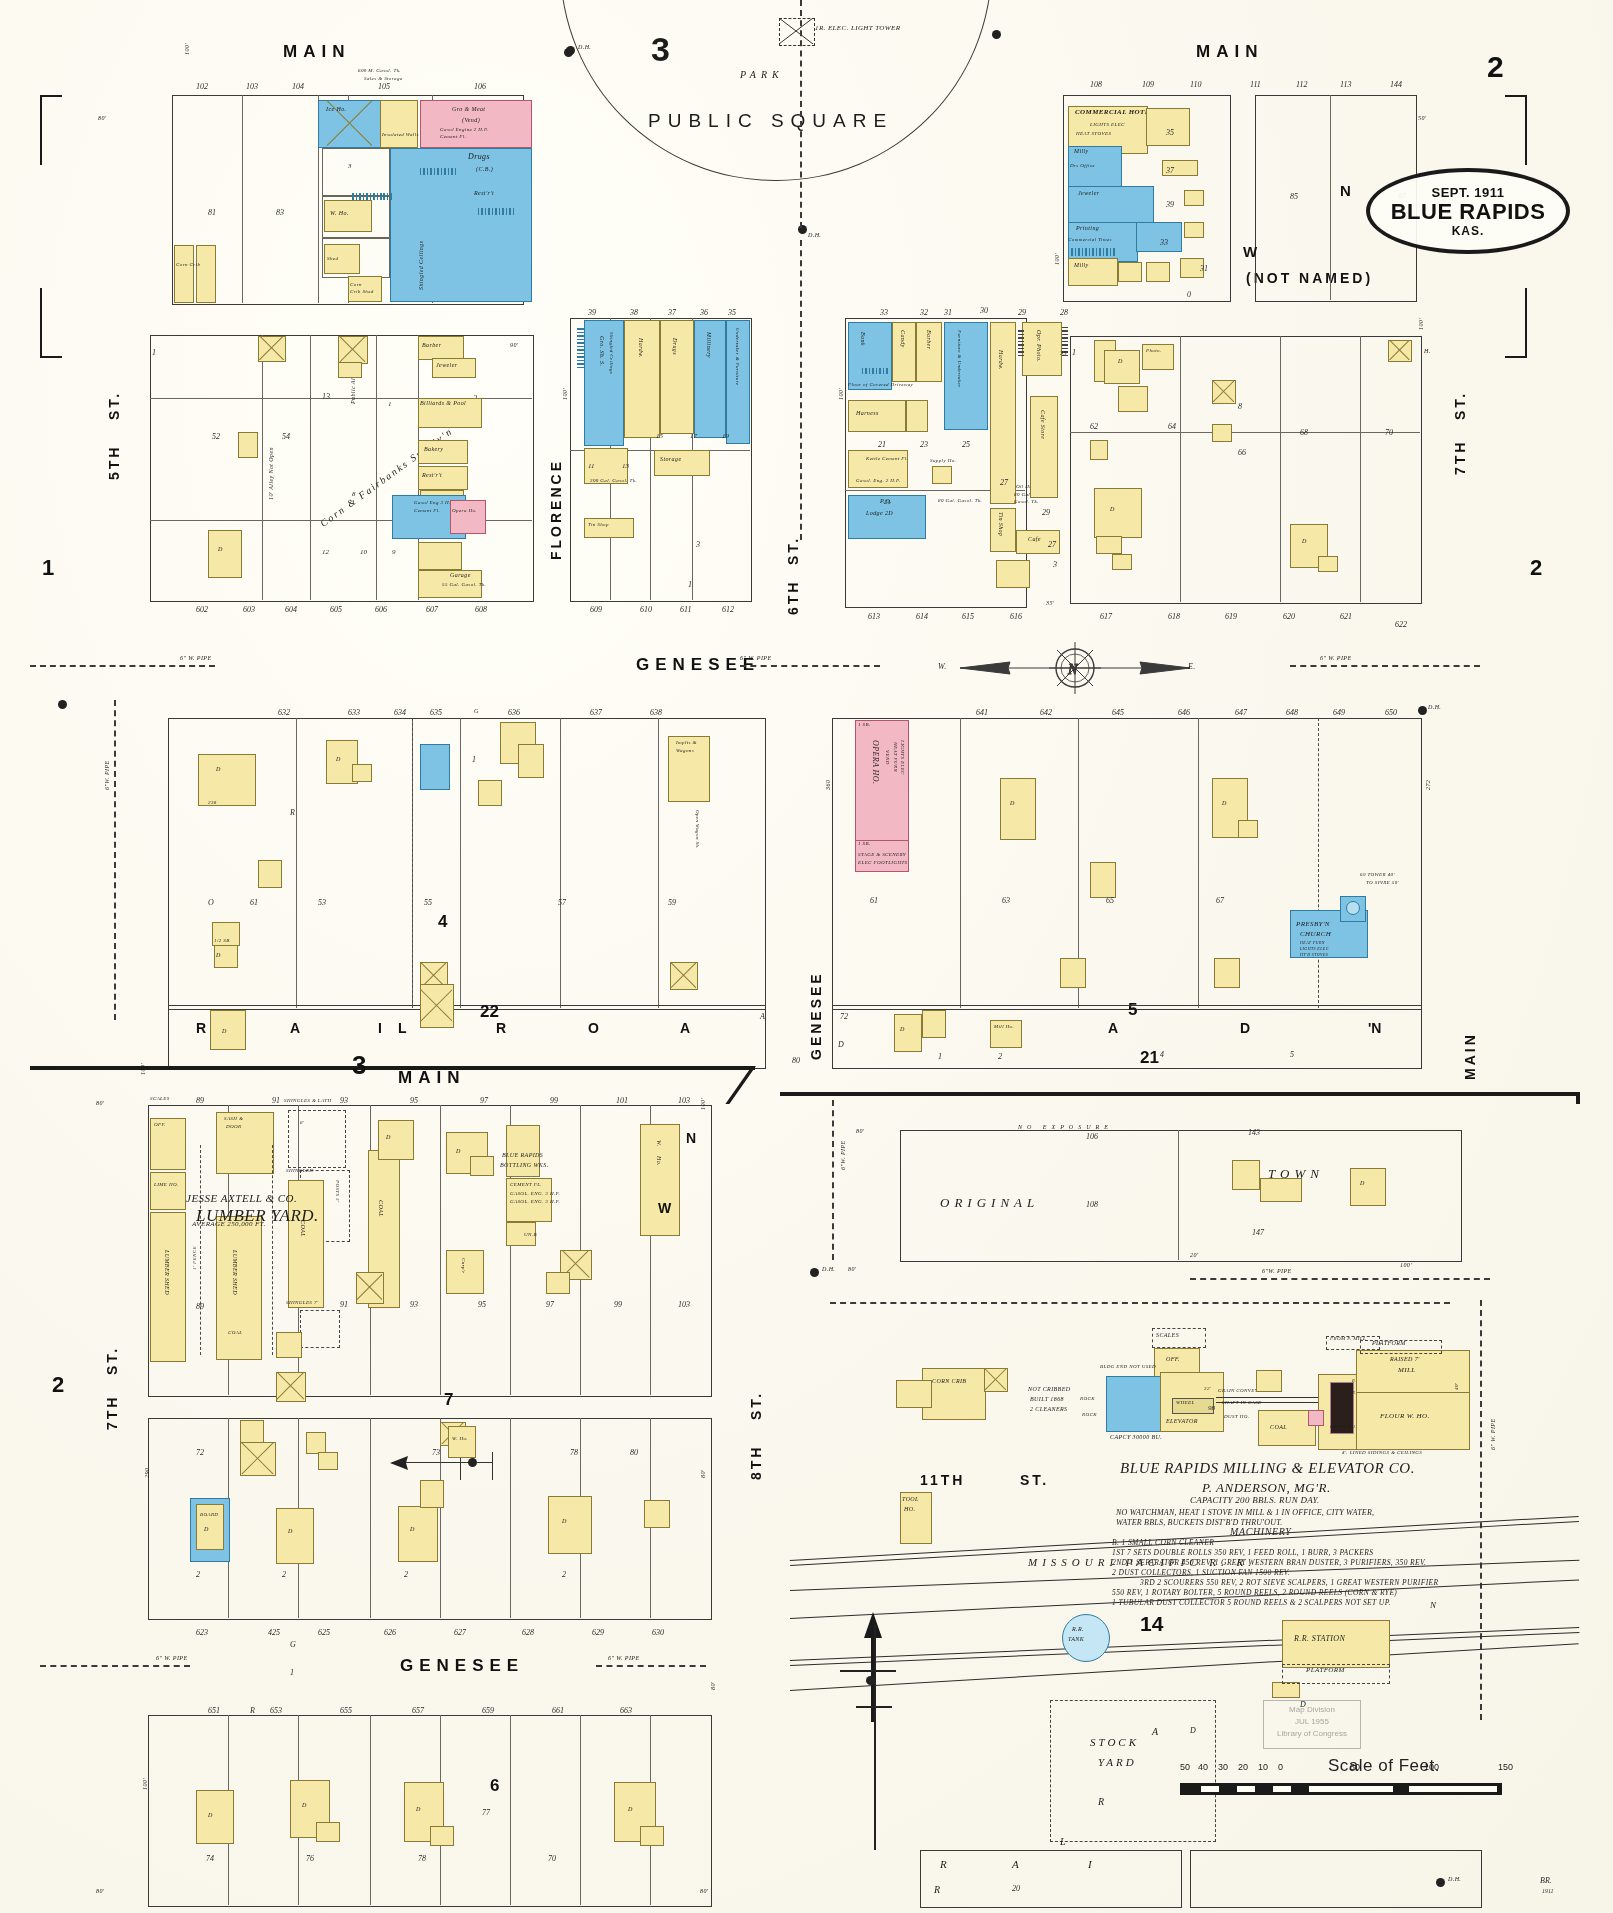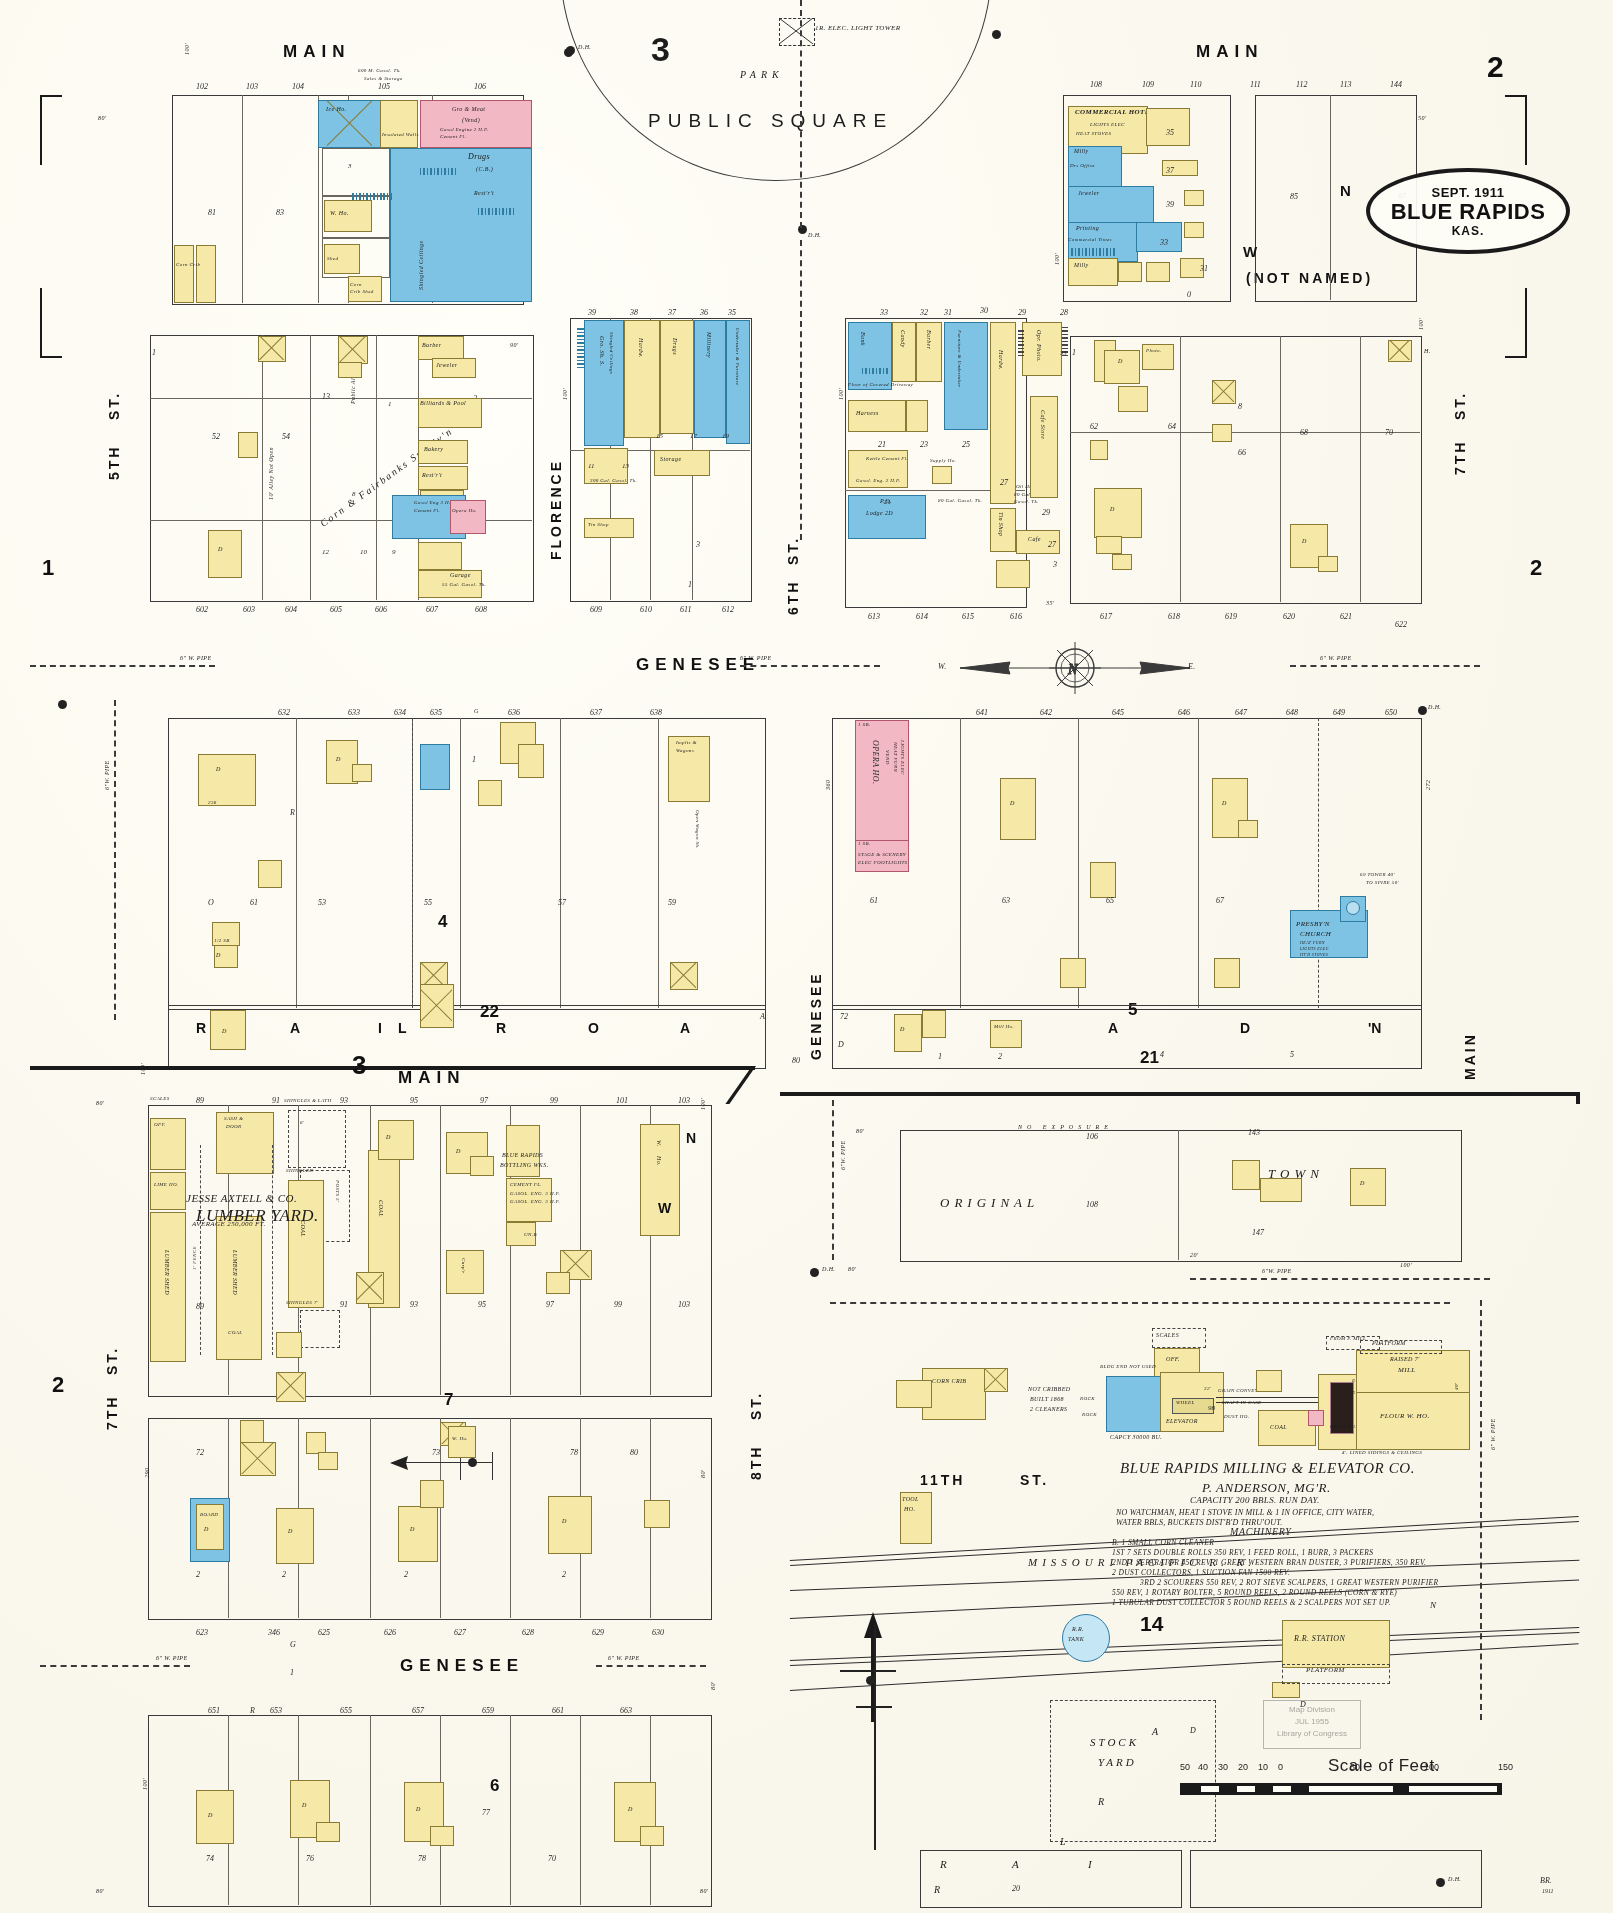--- a/index.html
+++ b/index.html
@@ -751,21 +751,21 @@
   <div class="t hand tiny" style="left:410px;top:1526px;">D</div>
   <div class="bldg" style="left:420px;top:1480px;width:22px;height:26px;"></div>
   <div class="bldg" style="left:548px;top:1496px;width:42px;height:56px;"></div>
   <div class="t hand tiny" style="left:562px;top:1518px;">D</div>
   <div class="bldg" style="left:644px;top:1500px;width:24px;height:26px;"></div>
   <div class="t num sm" style="left:196px;top:1570px;">2</div>
   <div class="t num sm" style="left:282px;top:1570px;">2</div>
   <div class="t num sm" style="left:404px;top:1570px;">2</div>
   <div class="t num sm" style="left:562px;top:1570px;">2</div>
   <div class="t num sm" style="left:196px;top:1628px;">623</div>
-  <div class="t num sm" style="left:268px;top:1628px;">346</div>
+  <div class="t num sm" style="left:268px;top:1628px;">425</div>
   <div class="t num sm" style="left:318px;top:1628px;">625</div>
   <div class="t num sm" style="left:384px;top:1628px;">626</div>
   <div class="t num sm" style="left:454px;top:1628px;">627</div>
   <div class="t num sm" style="left:522px;top:1628px;">628</div>
   <div class="t num sm" style="left:592px;top:1628px;">629</div>
   <div class="t num sm" style="left:652px;top:1628px;">630</div>
   <div class="t num sm" style="left:290px;top:1640px;">G</div>
   <div class="t hand tiny rot90" style="left:144px;top:1478px;">290</div>
   <div class="t hand tiny rot90" style="left:700px;top:1478px;">80'</div>
 

